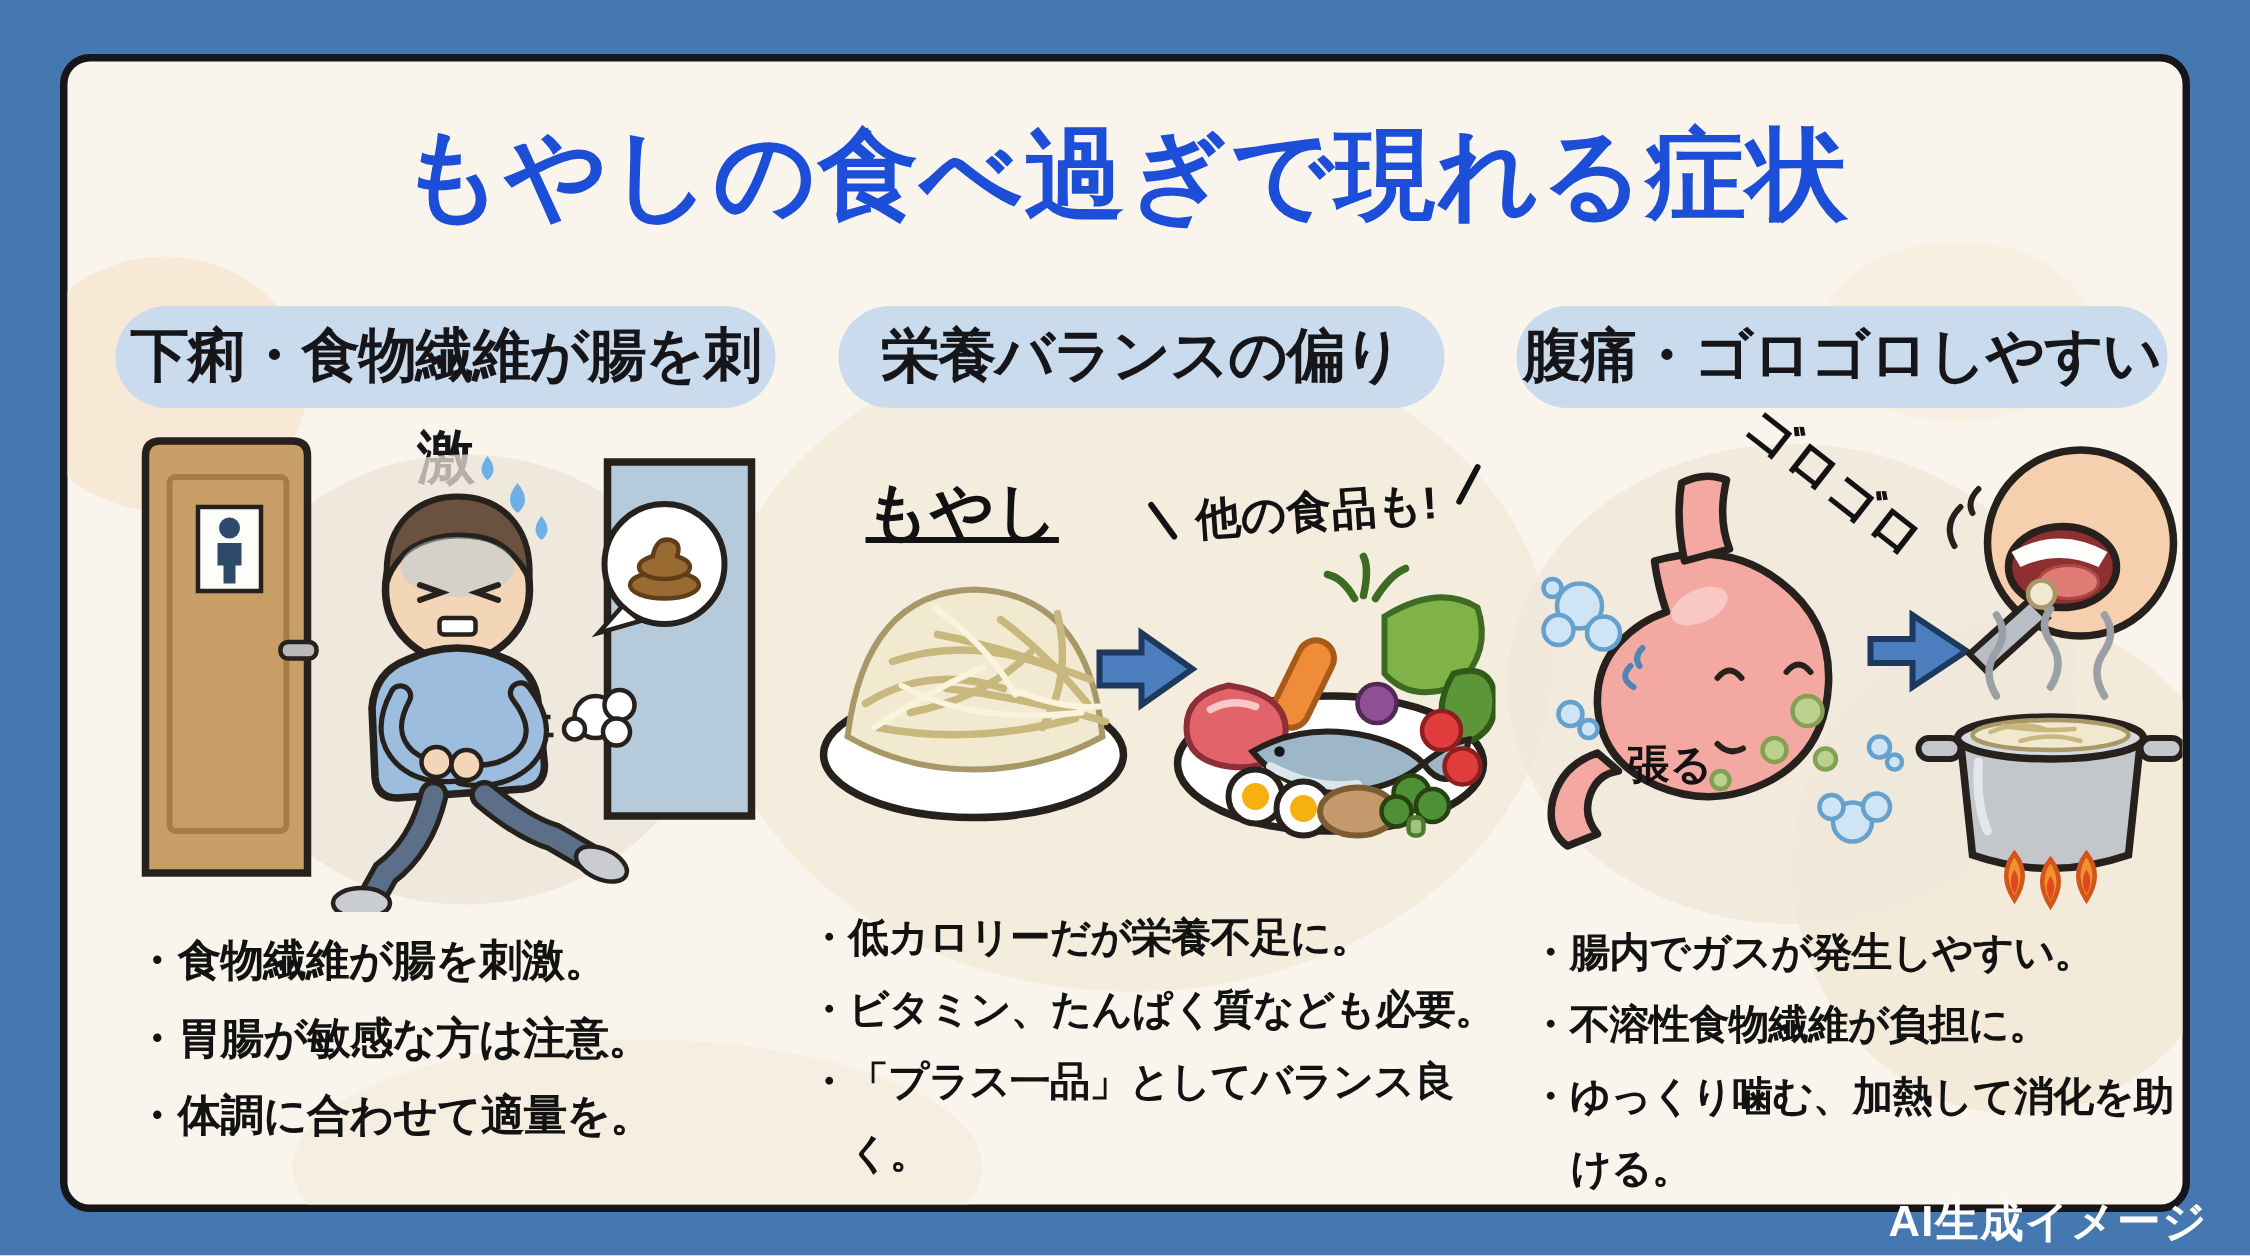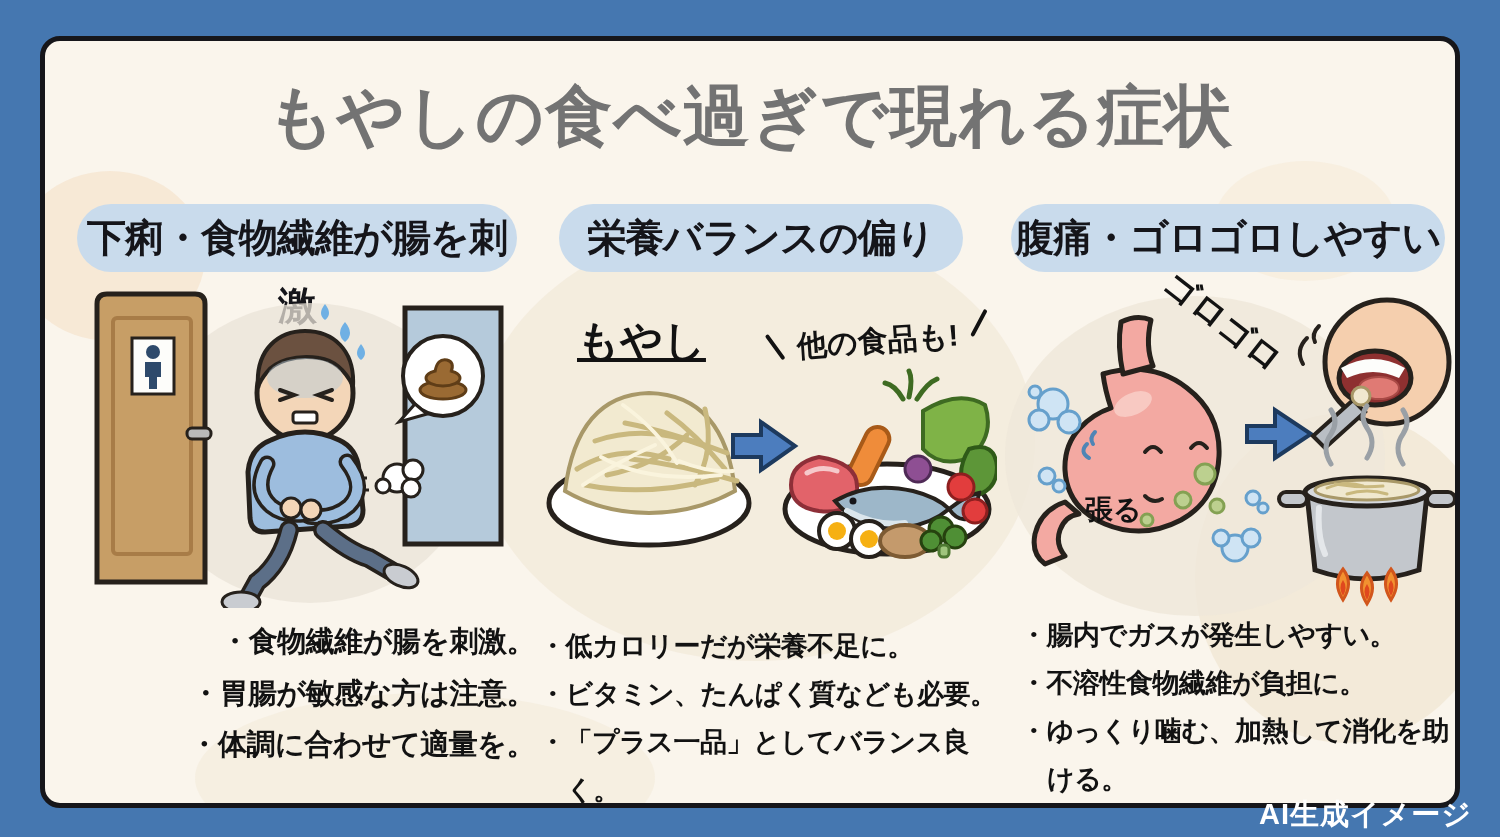--- a/index.html
+++ b/index.html
@@ -8,21 +8,21 @@
   .card { position:absolute; left:40px; top:36px; width:1420px; height:772px;
           background:#faf5ec; border:5px solid #16161a; border-radius:20px; overflow:hidden; }
   .blob { position:absolute; border-radius:50%; pointer-events:none; }
   .blob-a { left:-30px; top:130px; width:190px; height:170px; background:#f6e4cf; opacity:.75; }
   .blob-b { left:430px; top:180px; width:560px; height:440px; background:#f1e8d7; opacity:.65; }
   .blob-c { right:-40px; bottom:60px; width:300px; height:330px; background:#f1e7d4; opacity:.8; }
   .blob-d { left:150px; bottom:-60px; width:460px; height:170px; background:#f3ebdb; opacity:.6; }
   .blob-e { right:60px; top:120px; width:180px; height:120px; background:#f6ecdc; opacity:.7; }
 
   .title { position:absolute; top:30px; left:0; width:100%; text-align:center;
-           font-size:67px; font-weight:900; color:#737373; letter-spacing:1px; }
+           font-size:67px; font-weight:900; color:#1d4ed8; letter-spacing:1px; }
 
   .pill { position:absolute; top:163px; height:68px; line-height:68px; border-radius:36px;
           background:#c9dbec; text-align:center; font-size:39px; font-weight:900;
           color:#15151a; letter-spacing:-1px; }
   .pill1 { left:32px;  width:440px; }
   .pill2 { left:514px; width:404px; }
   .pill3 { left:966px; width:434px; }
 
   .illo { position:absolute; }
   .illo1 { left:30px;  top:237px; }
@@ -33,22 +33,22 @@
   .lbl-moyashi { left:532px; top:272px; font-size:42px;text-decoration:underline; }
   .lbl-other   { left:752px; top:280px; font-size:30px; transform:rotate(-4deg); }
   .slash { position:absolute; width:4px; height:30px; background:#121212; border-radius:2px; }
   .slash-l { left:-24px; top:4px;  transform:rotate(-32deg); }
   .slash-r { right:-24px; top:-6px; transform:rotate(32deg); }
   .lbl-goro { left:1108px; top:258px; font-size:34px; transform:rotate(38deg); }
   .lbl-haru { left:1040px; top:450px; font-size:28px; }
 
   .bullets { position:absolute; list-style:none; font-weight:800; color:#121212; }
   .bullets li { padding-left:1em; text-indent:-1em; line-height:1.78; letter-spacing:-0.5px; }
-  .bullets1 { left:45px;  top:575px; width:445px; font-size:29px;text-align:right; }
-  .bullets2 { left:494px; top:581px; width:470px; font-size:27px; }
+  .bullets1 { left:45px;  top:575px; width:445px; font-size:29px; }
+  .bullets2 { left:494px; top:560px; width:470px; font-size:27px; }
   .bullets3 { left:975px; top:570px; width:440px; font-size:27px; }
 
   .footer-credit { position:absolute; right:28px; bottom:2px; color:#ffffff;
                    font-size:29px; font-weight:700; letter-spacing:1px; }
   svg { display:block; }
 </style>
 </head>
 <body>
 
 <div class="canvas">

